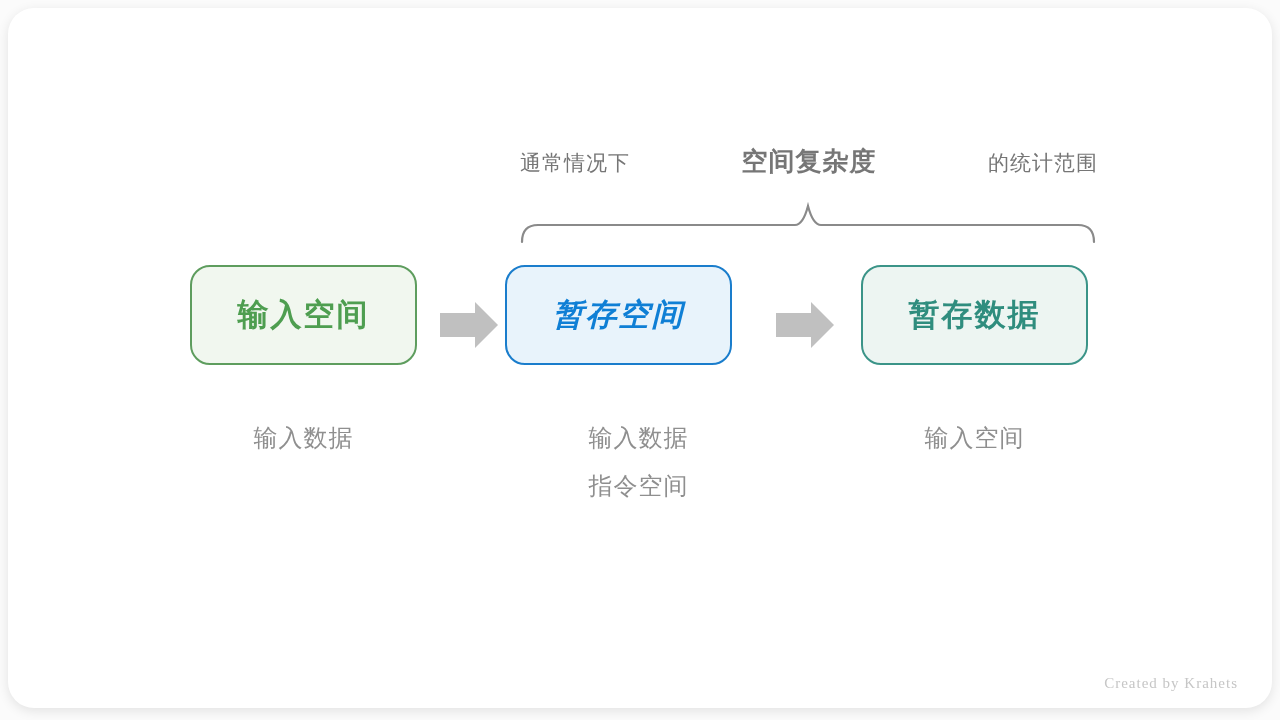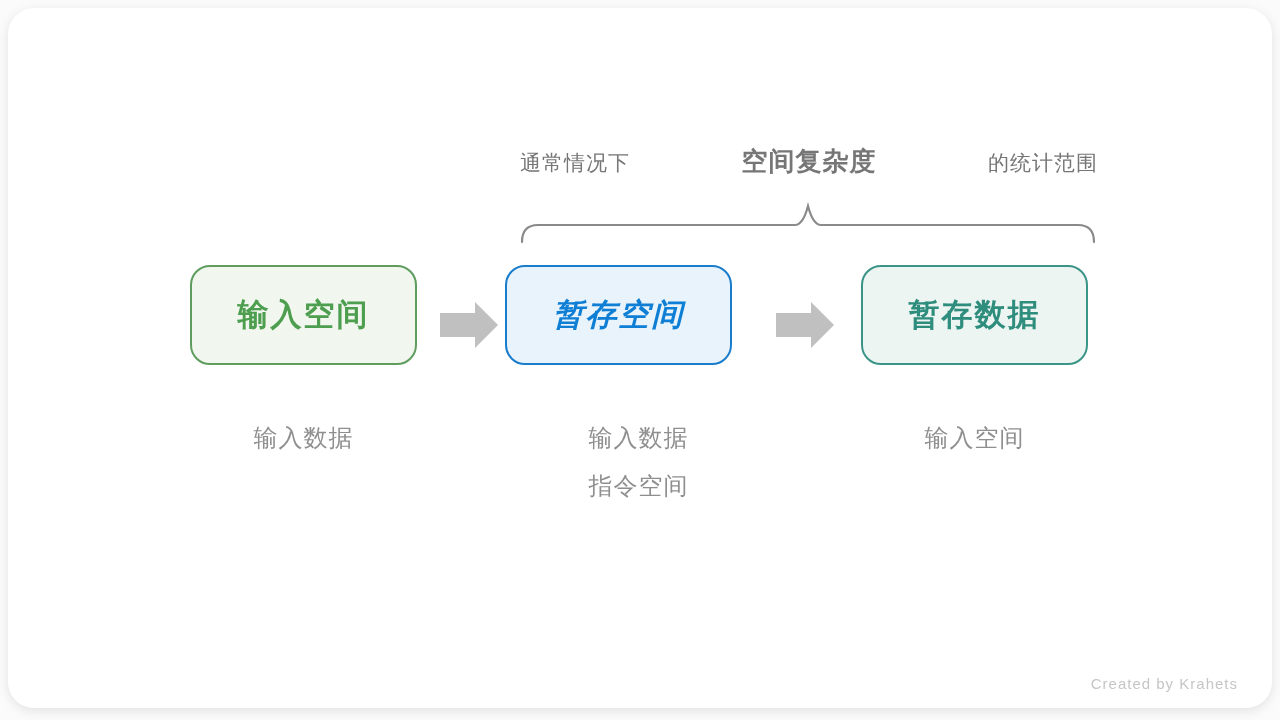--- a/index.html
+++ b/index.html
@@ -48,21 +48,21 @@
     position:absolute; top:406px; width:227px;
     text-align:center; color: var(--note_gray, #8f8f8f);
     font-size:24px; line-height:48px; letter-spacing:1px;
   }
   .notes-input  { left:182px; }
   .notes-buffer { left:517px; }
   .notes-output { left:853px; }
   
   .credit {
     position:absolute; right:34px; bottom:16px;
-    font-family:Liberation Sans, sans-serif;
+    font-family:Liberation Serif, serif;
     font-size:15px; color: var(--credit_gray, #c6c6c6);
     letter-spacing:1px;
   }
 </style>
 </head>
 <body>
 
 <div class="card">
 
   <div class="caption">

